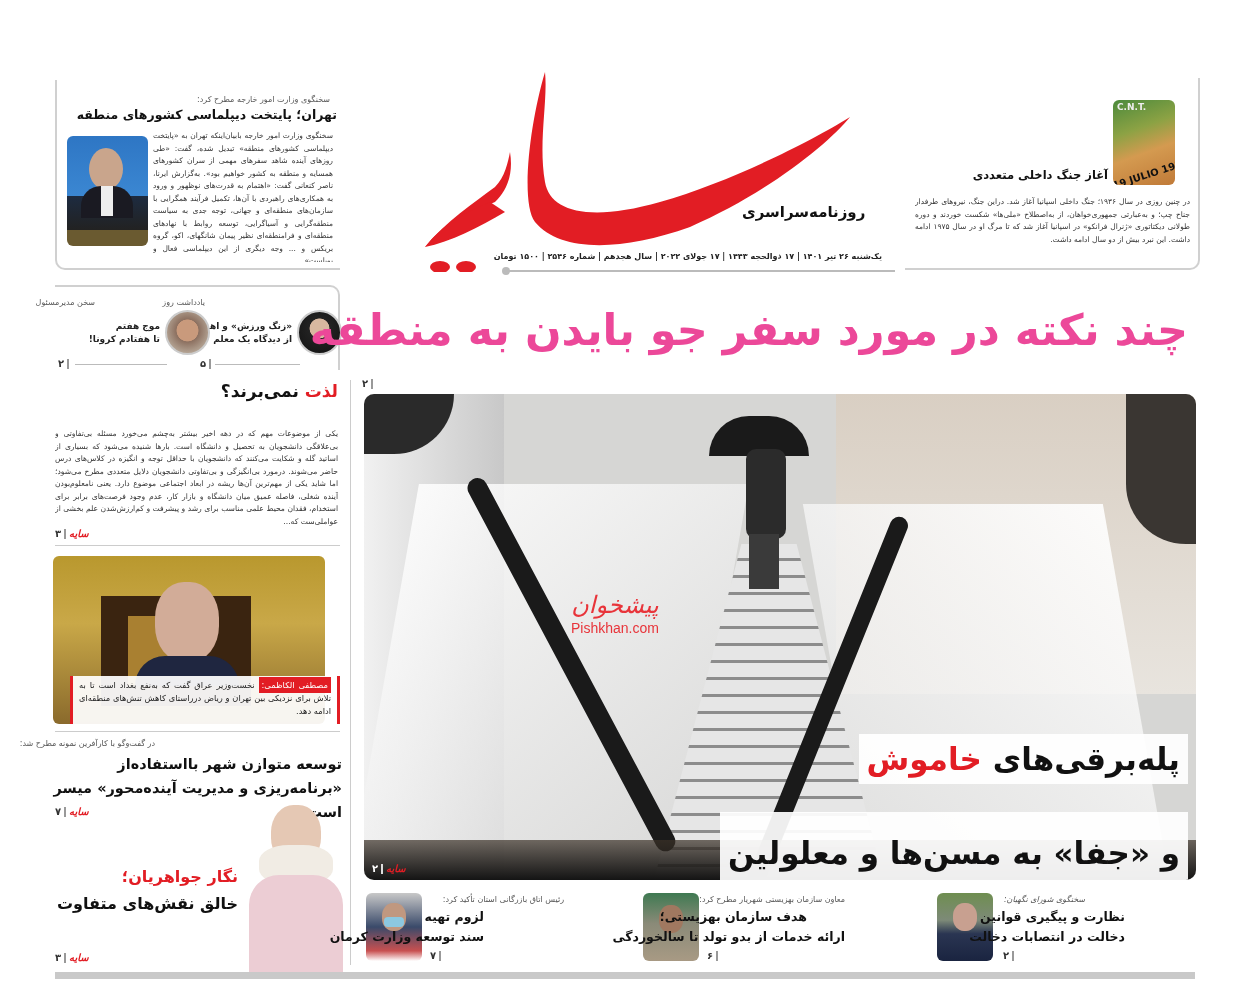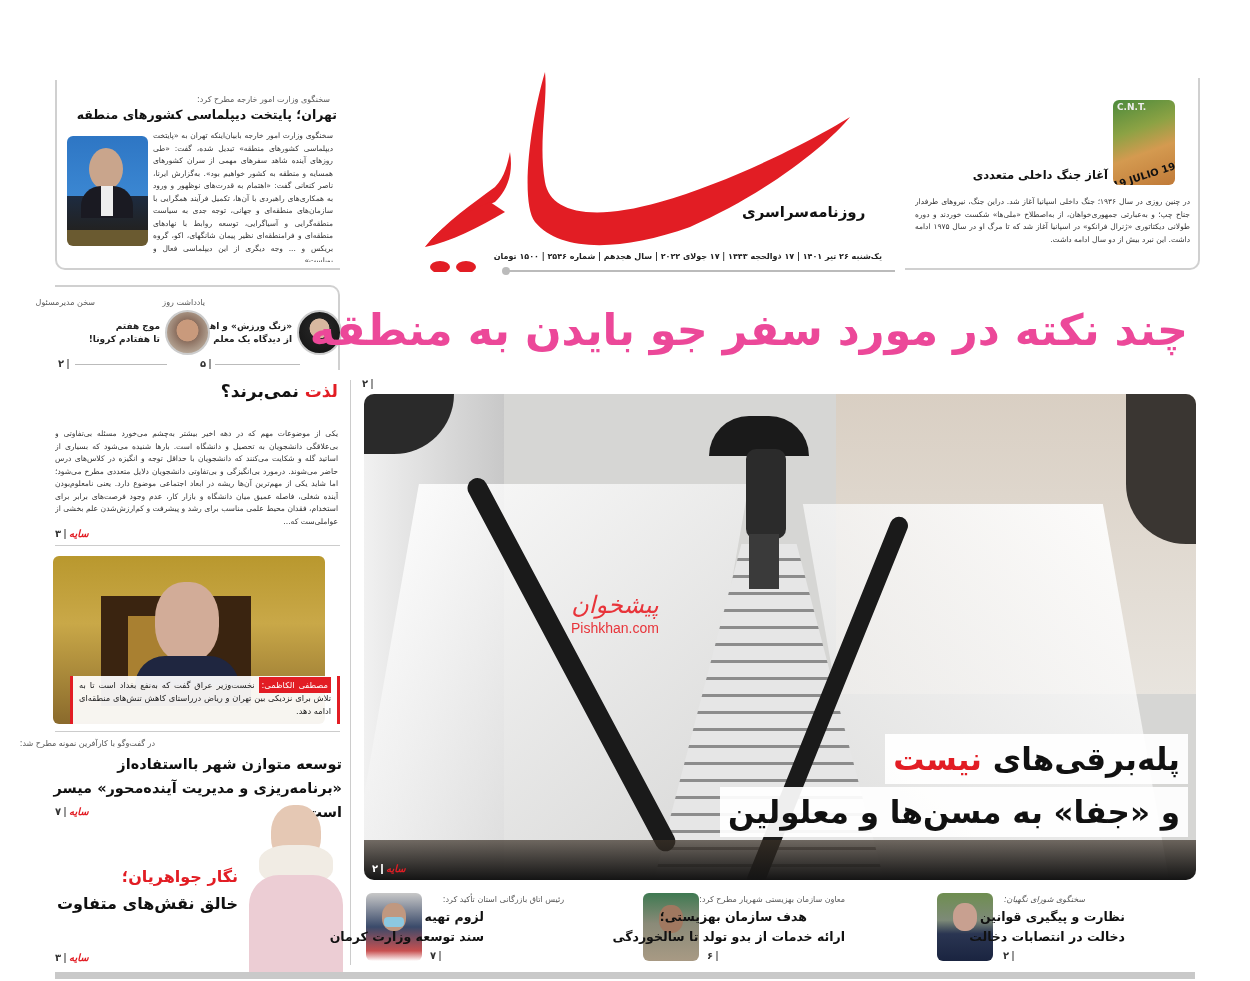--- a/index.html
+++ b/index.html
@@ -160,23 +160,23 @@
   <div style="position:absolute; left:385px; top:140px; width:30px; height:55px; background:#3a3a3a;"></div>
 
   <div style="position:absolute; left:0; bottom:0; width:832px; height:40px; background:linear-gradient(180deg,rgba(60,50,40,0.7),#141414);"></div>
 
   <div style="position:absolute; left:165px; top:196px; text-align:center; color:#e8343a;margin-left:42px;">
     <div style="font-size:24px; font-family:'DejaVu Serif', serif; font-style:italic; line-height:30px;">پیشخوان</div>
     <div style="font-size:14px; direction:ltr; font-family:'Liberation Sans', sans-serif;">Pishkhan.com</div>
   </div>
 
   <div style="position:absolute; right:8px; top:340px; background:rgba(255,255,255,0.93); padding:0 8px; font-size:31px; font-weight:bold; line-height:50px; color:#111;">
-    <span>پله‌برقی‌های </span><span class="red">نیست</span>
-  </div>
-  <div style="position:absolute; right:8px; top:393px; background:rgba(255,255,255,0.93); padding:0 8px; font-size:31px; font-weight:bold; line-height:50px; color:#111;">و «جفا» به مسن‌ها و معلولین</div>
+    <span>پله‌برقی‌های </span><span class="red">خاموش</span>
+  </div>
+  <div style="position:absolute; right:8px; top:418px; background:rgba(255,255,255,0.93); padding:16px 8px; font-size:31px; font-weight:bold; line-height:50px; color:#111;">و «جفا» به مسن‌ها و معلولین</div>
 
   <div class="page-ref" style="position:absolute; left:8px; bottom:6px; color:#fff;">
       <span class="mini-logo">سایه</span>
       <span class="bar" style="background:#ddd;"></span>
       <span>۲</span>
     </div>
 </div>
 
 <div class="abs photo" style="left:937px; top:893px; width:56px; height:68px; background:linear-gradient(180deg,#6f8e50 0%,#7d8a78 40%,#2a3552 60%,#1a2440 100%);">
   <div style="position:absolute; left:16px; top:10px; width:24px; height:28px; border-radius:45%; background:#c8a090;"></div>

